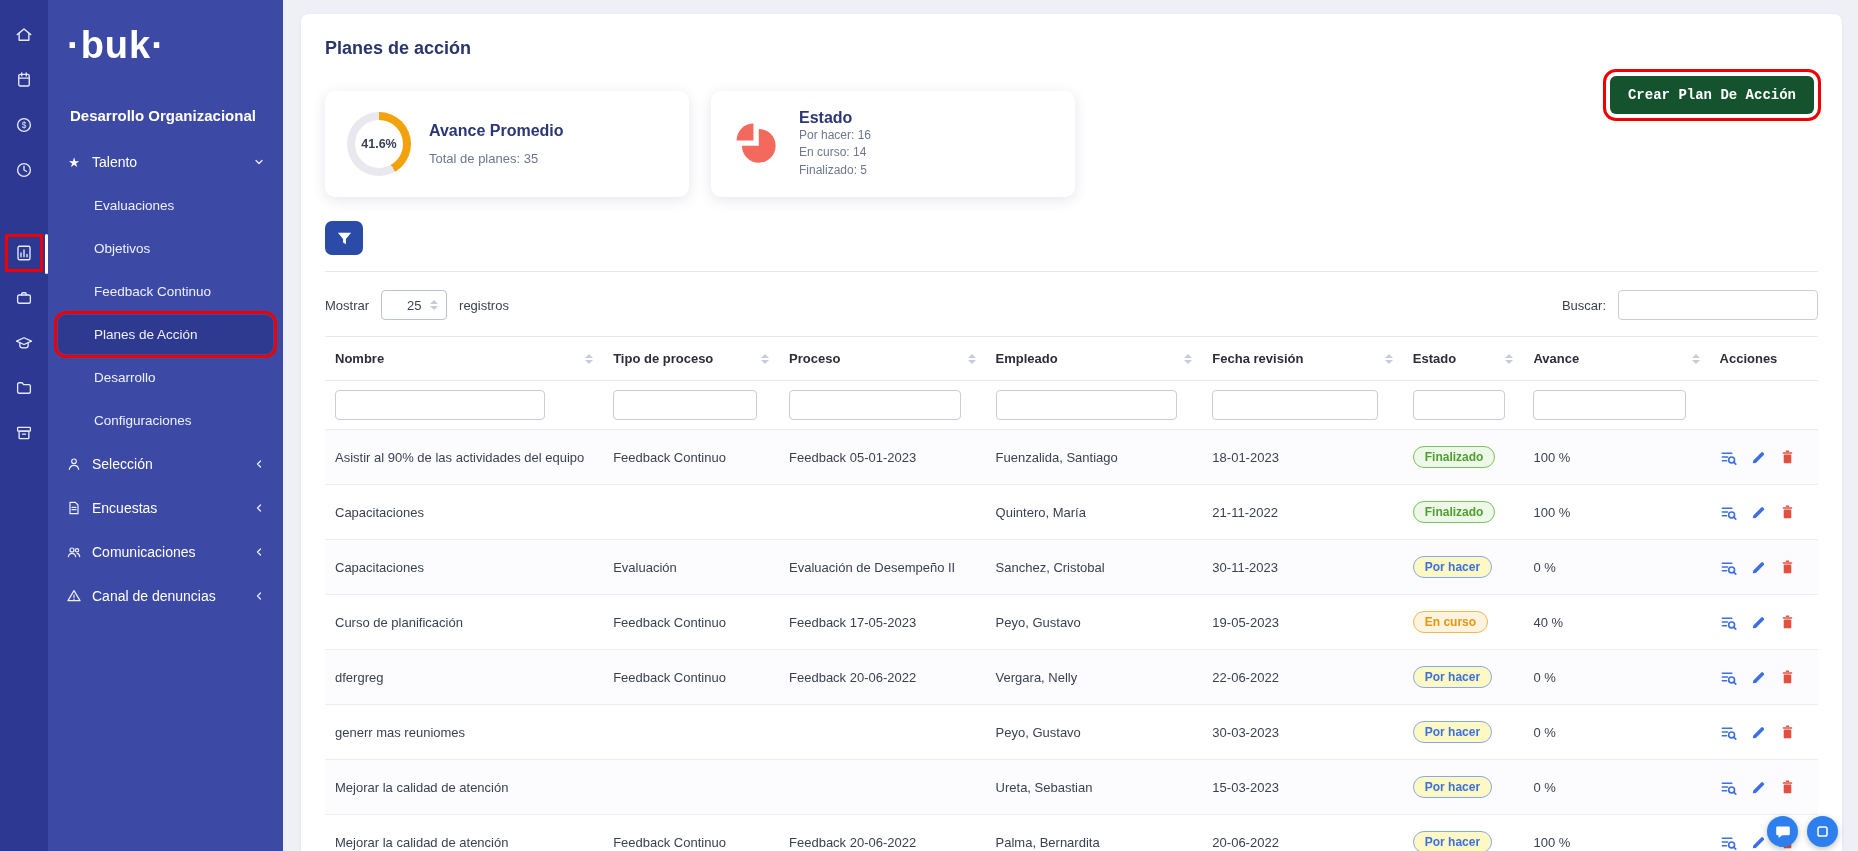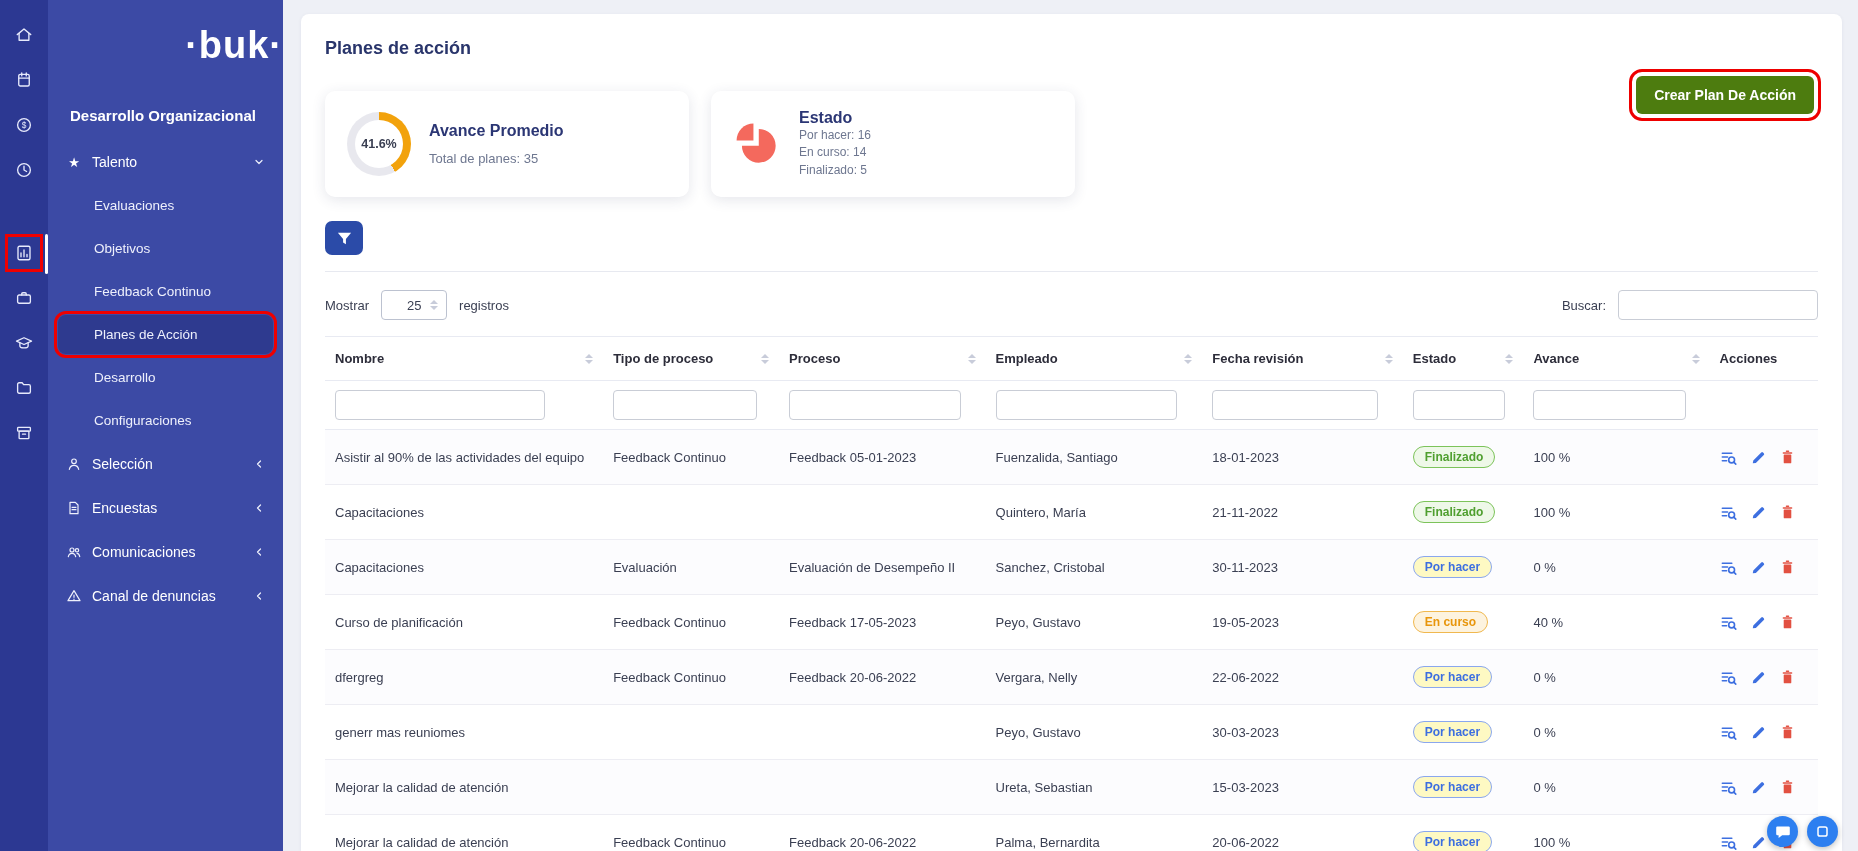--- a/index.html
+++ b/index.html
@@ -9,36 +9,36 @@
   
   .rail { width:48px; background:#2c3892; display:flex; flex-direction:column; align-items:center; padding-top:24px; gap:23px; flex-shrink:0; }
   .rail-item { width:48px; height:22px; display:flex; align-items:center; justify-content:center; position:relative; cursor:pointer; }
   .rail-item svg { width:18px; height:18px; stroke:#e7eafc; stroke-width:1.8; fill:none; stroke-linecap:round; stroke-linejoin:round; }
   .rail-item.gap-before { margin-top:38px; }
   .rail-item.active .icon-wrap { outline:3px solid #ee0000; outline-offset:7px; display:inline-flex; }
   .rail-item.active::after { content:""; position:absolute; right:0px; top:-8px; width:3px; height:40px; background:#fff; border-radius:2px; }
 
   
   .sidebar { width:235px; background:#3c4aa5; color:#fff; flex-shrink:0; display:flex; flex-direction:column; }
-  .logo { text-align:right; font-size:38px; font-weight:bold; letter-spacing:1px; padding-top:24px; cursor:pointer; }
+  .logo { text-align:left; font-size:38px; font-weight:bold; letter-spacing:1px; padding-top:24px; cursor:pointer;margin-left:19px; }
   .section-title { font-size:15px; font-weight:bold; padding:40px 22px 16px 22px; }
   .parent-item { display:flex; align-items:center; gap:10px; padding:14px 18px; font-size:14px; cursor:pointer; }
   .parent-item .p-icon { width:16px; height:16px; display:inline-flex; align-items:center; justify-content:center; font-size:13px; }
   .parent-item svg { width:16px; height:16px; stroke:#eef0fc; stroke-width:1.8; fill:none; stroke-linecap:round; stroke-linejoin:round; }
   .chev { margin-left:auto; display:inline-flex; }
   .chev svg { width:12px; height:12px; stroke:#eef0fc; stroke-width:2.4; fill:none; stroke-linecap:round; stroke-linejoin:round; }
   .submenu { display:flex; flex-direction:column; }
   .sub-item { margin:2px 10px; padding:12px 12px 12px 36px; font-size:13.5px; color:#eef0fc; border-radius:8px; cursor:pointer; }
   .sub-item.active { background:#2e3a8f; outline:3px solid #ee0000; outline-offset:1px; }
 
   
   .main { flex:1; position:relative; padding:14px 16px 0 18px; }
   .panel { background:#fff; border-radius:8px 8px 0 0; height:100%; padding:24px; position:relative; box-shadow:0 1px 4px rgba(30,40,90,.06); }
   .page-title { font-size:18px; font-weight:bold; color:#29356b; }
-  .create-btn { position:absolute; top:62px; right:28px; background:#4d7c0f; color:#fff; border:none; font-family:Liberation Sans, sans-serif; font-size:14px; font-weight:bold; padding:11px 18px; border-radius:6px; cursor:pointer; outline:3px solid #ee0000; outline-offset:4px; }
+  .create-btn { position:absolute; top:62px; right:28px; background:#14532d; color:#fff; border:none; font-family:Liberation Mono, monospace; font-size:14px; font-weight:bold; padding:11px 18px; border-radius:6px; cursor:pointer; outline:3px solid #ee0000; outline-offset:4px; }
 
   .cards { display:flex; gap:22px; margin-top:32px; }
   .card { background:#fff; border-radius:10px; box-shadow:0 3px 14px rgba(40,50,90,.12); padding:18px 22px; display:flex; align-items:center; gap:18px; width:364px; min-height:100px; }
   .card-title { font-size:16px; font-weight:bold; color:#2b3674; }
   .card-sub { font-size:13px; color:#6e7790; margin-top:11px; }
   .card-line { font-size:12px; color:#6e7790; line-height:1.45; }
   .donut { width:64px; height:64px; border-radius:50%; background:conic-gradient(#f2a20c 0deg 150deg, #e8e8ee 150deg 360deg); position:relative; flex-shrink:0; }
   .donut-center { position:absolute; inset:8px; background:#fff; border-radius:50%; display:flex; align-items:center; justify-content:center; font-size:12.5px; font-weight:bold; color:#3a3f52; }
   .pie-icon { width:48px; height:48px; flex-shrink:0; }
 

